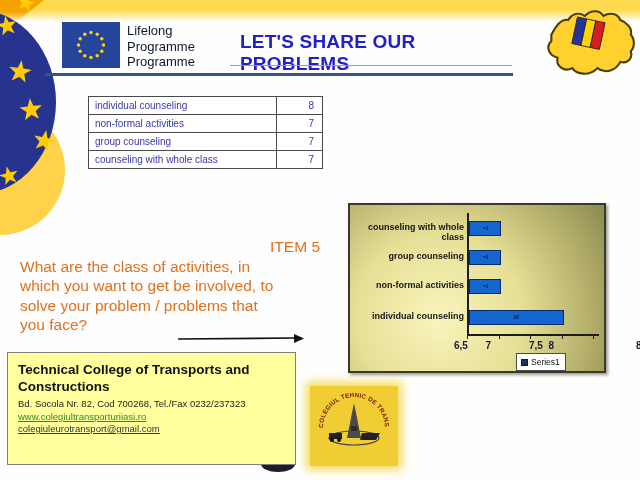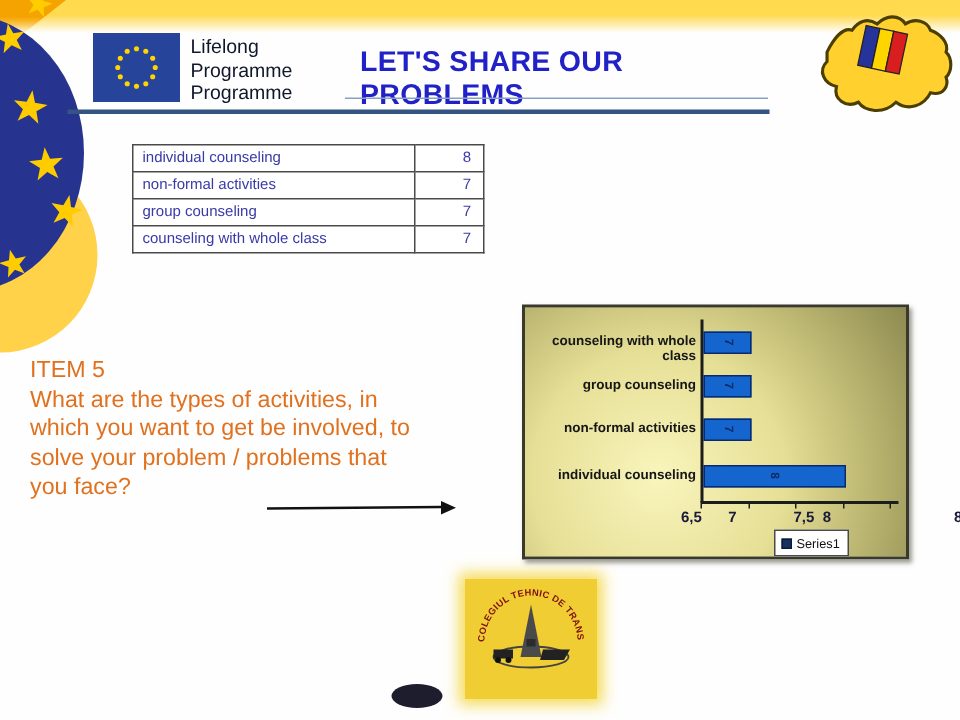--- a/index.html
+++ b/index.html
@@ -23,21 +23,21 @@
   
   #romania { position:absolute; left:543px; top:3px; width:94px; height:76px; z-index:3; }
 
   
   #results-table { position:absolute; left:88px; top:96px; width:235px; border-collapse:collapse; z-index:3; }
   #results-table td { border:1px solid #4a4a4a; font-size:10px; color:#3939a8; height:18px; padding:0 6px; background:#fff; }
   #results-table td.val { width:46px; text-align:right; padding-right:8px; }
 
   
   #item-block { position:absolute; left:20px; top:237px; width:300px; color:#e0711f; z-index:3; }
-  #item-heading { font-size:15.5px; line-height:19.5px; }
+  #item-heading { font-size:15.5px; line-height:19.5px;text-align:right; }
   #item-question { font-size:15.5px; line-height:19.5px; white-space:pre-line; }
 
   
   #arrow { position:absolute; left:176px; top:330px; width:128px; height:16px; z-index:3; }
 
   
   #dark-arc { position:absolute; left:261px; top:456px; width:34px; height:16px; background:#1d1d2e; border-radius:50%; z-index:2; }
   #info-box { position:absolute; left:7px; top:352px; width:289px; height:113px; background:#ffff9d; border:1px solid #7d7d7d; padding:8px 10px; z-index:3; }
   #info-title { font-size:13.5px; font-weight:bold; color:#111; line-height:17px; }
   #info-address { font-size:9.5px; color:#222; margin-top:3px; }
@@ -153,33 +153,39 @@
         </tr>
         <tr>
           <td>counseling with whole  class</td>
           <td class="val">7</td>
         </tr>
       </tbody>
     </table>
 
   <div id="item-block">
     <div id="item-heading">ITEM 5</div>
-    <div id="item-question">What are the types  of activities, in
+    <div id="item-question">What are the class  of activities, in
 which you want to get be involved, to
 solve your  problem / problems that
 you face?</div>
   </div>
 
   <svg id="arrow" viewBox="0 0 128 16">
     <line x1="2" y1="9" x2="118" y2="8" stroke="#111" stroke-width="1.6"></line>
     <polygon points="118,4 128,8.5 118,13" fill="#111"></polygon>
   </svg>
 
   <div id="dark-arc"></div>
 
+  <div id="info-box">
+    <div id="info-title">Technical College of Transports and Constructions</div>
+    <div id="info-address">Bd. Socola Nr. 82, Cod 700268, Tel./Fax 0232/237323</div>
+    <a href="#" id="info-website">www.colegiultransporturiiasi.ro</a>
+    <a href="#" id="info-email">colegiuleurotransport@gmail.com</a>
+  </div>
 
   <div id="stamp">
     <svg viewBox="0 0 88 80" width="88" height="80">
       <defs>
           <path id="stampcircle" d="M 13,42 a 31,31 0 1 1 62,0.1" fill="none"></path>
         </defs>
       <text font-size="6.2" font-weight="bold" fill="#7e1212" letter-spacing="0.25">
         <textPath href="#stampcircle" aria-label="COLEGIUL TEHNIC DE TRANSPORTURI SI CONSTRUCTII IASI">COLEGIUL TEHNIC DE TRANSPORTURI SI CONSTRUCTII IASI</textPath>
       </text>
       <ellipse cx="44" cy="52" rx="25" ry="7" fill="none" stroke="#444" stroke-width="1.2"></ellipse>

